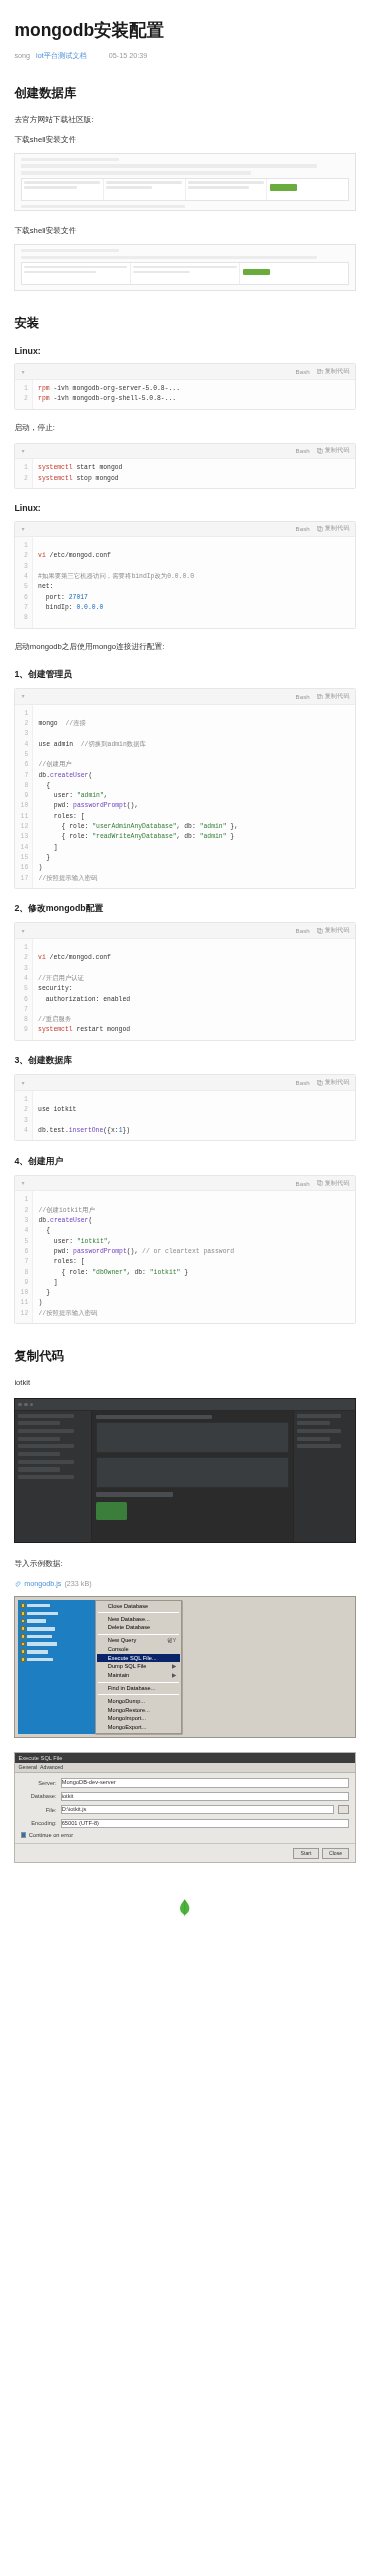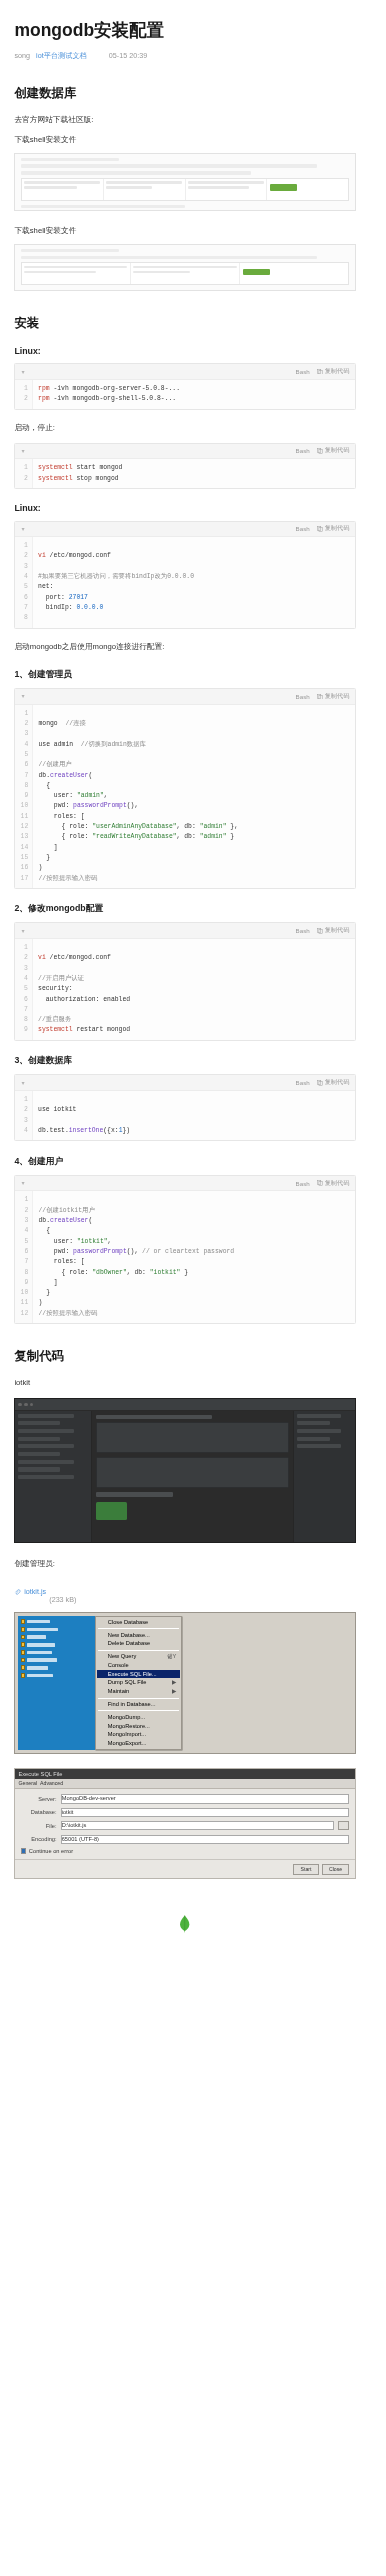--- a/index.html
+++ b/index.html
@@ -146,21 +146,21 @@
 
   
   .attach {
     font-size: 7.2px;
     color: #4a90d9;
     display: flex;
     align-items: center;
     gap: 3.1px;
     margin: 8.2px 0 7.2px 0;
   }
-  .attach .size { color: #999999; margin-top: 16px; }
+  .attach .size { color: #999999; }
 
   
   .menu-shot {
     width: 100%;
     background: #d4d0c8;
     border: 0.5px solid #9a958c;
     margin: 3.1px 0 13.4px 0;
     padding: 3.1px;
     display: flex;
     gap: 0;
@@ -490,27 +490,27 @@
       <div class="nv-right">
         <div class="nv-item m"></div>
           <div class="nv-item s"></div>
           <div class="nv-item m"></div>
         <div class="nv-item s"></div>
           <div class="nv-item m"></div>
       </div>
     </div>
   </div>
 
-  <p class="para">创建管理员:</p>
+  <p class="para">导入示例数据:</p>
 
   <div class="attach">
     <svg width="6.7" height="6.7" viewBox="0 0 14 14">
       <path d="M9.5 4 L5 8.5 a1.8 1.8 0 0 0 2.5 2.5 L12 6.5 a3 3 0 0 0-4.3-4.2 L3 7" fill="none" stroke="#4a90d9" stroke-width="1.2"></path>
     </svg>
-    <span>iotkit.js</span>
+    <span>mongodb.js</span>
     <span class="size">(233 kB)</span>
   </div>
 
   <div class="menu-shot">
     <div class="ms-tree">
       <div class="ms-node">
           <span class="sq"></span>
           <span class="tx" style="width:23px"></span>
         </div>
       <div class="ms-node">

